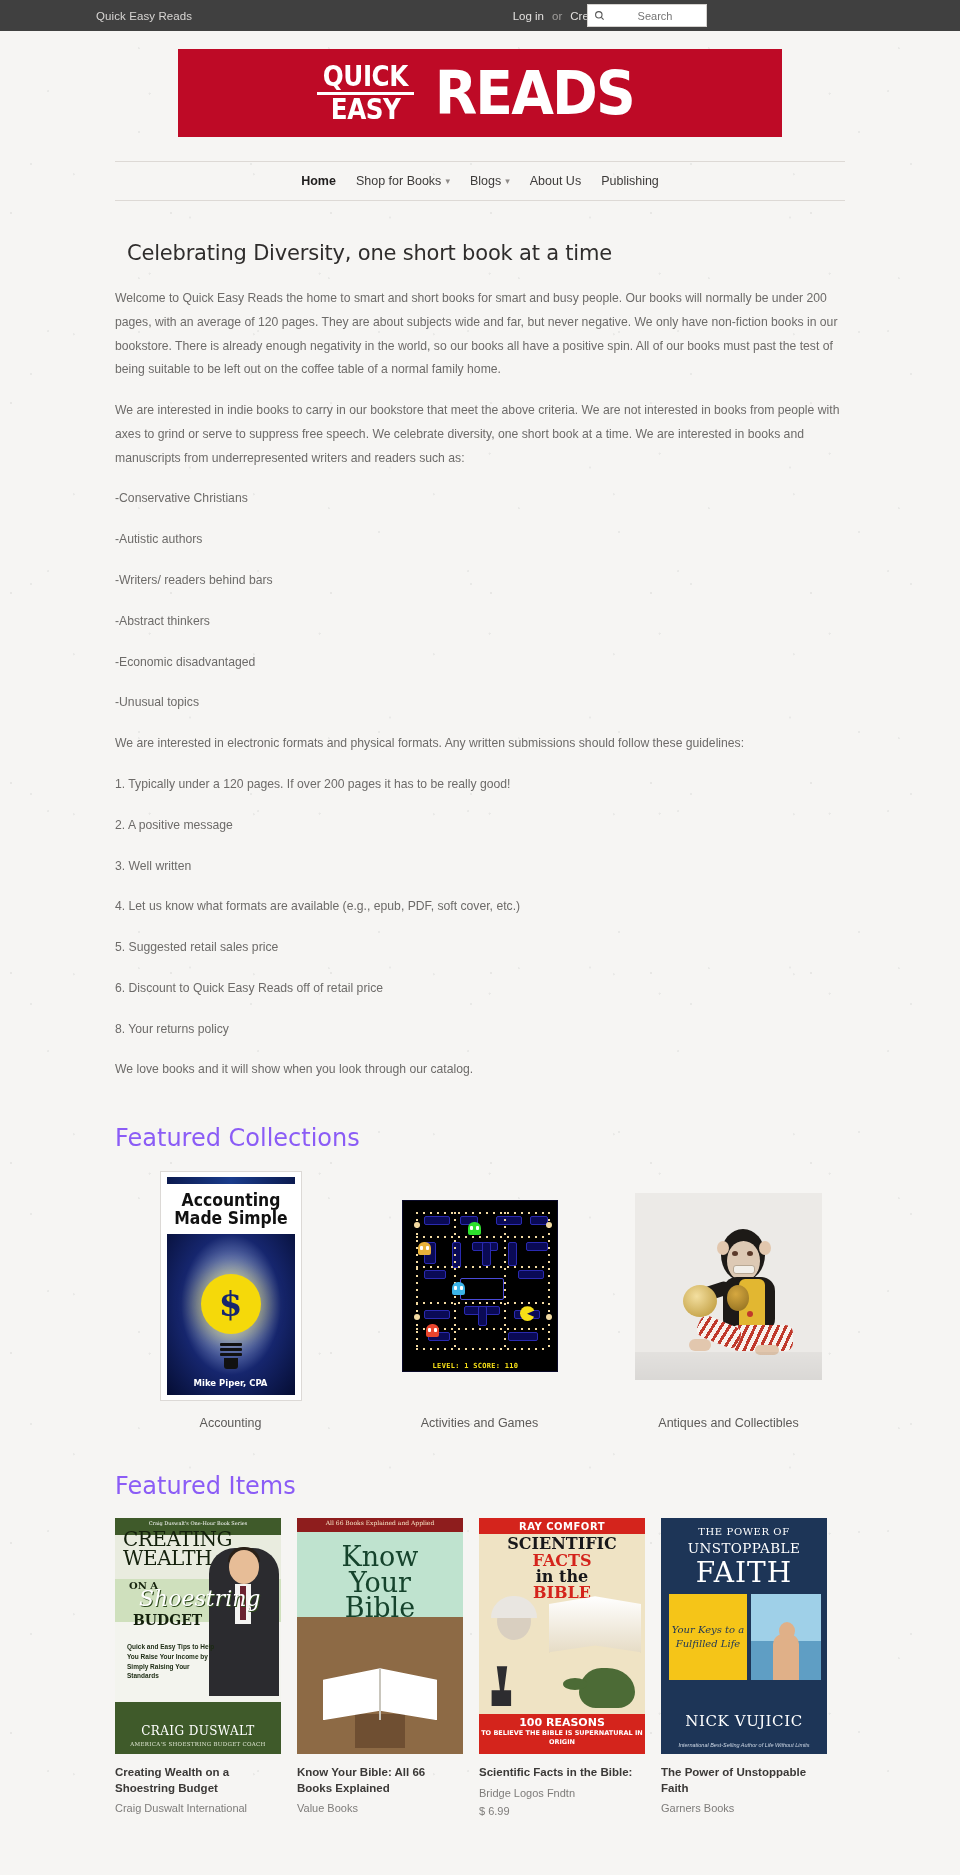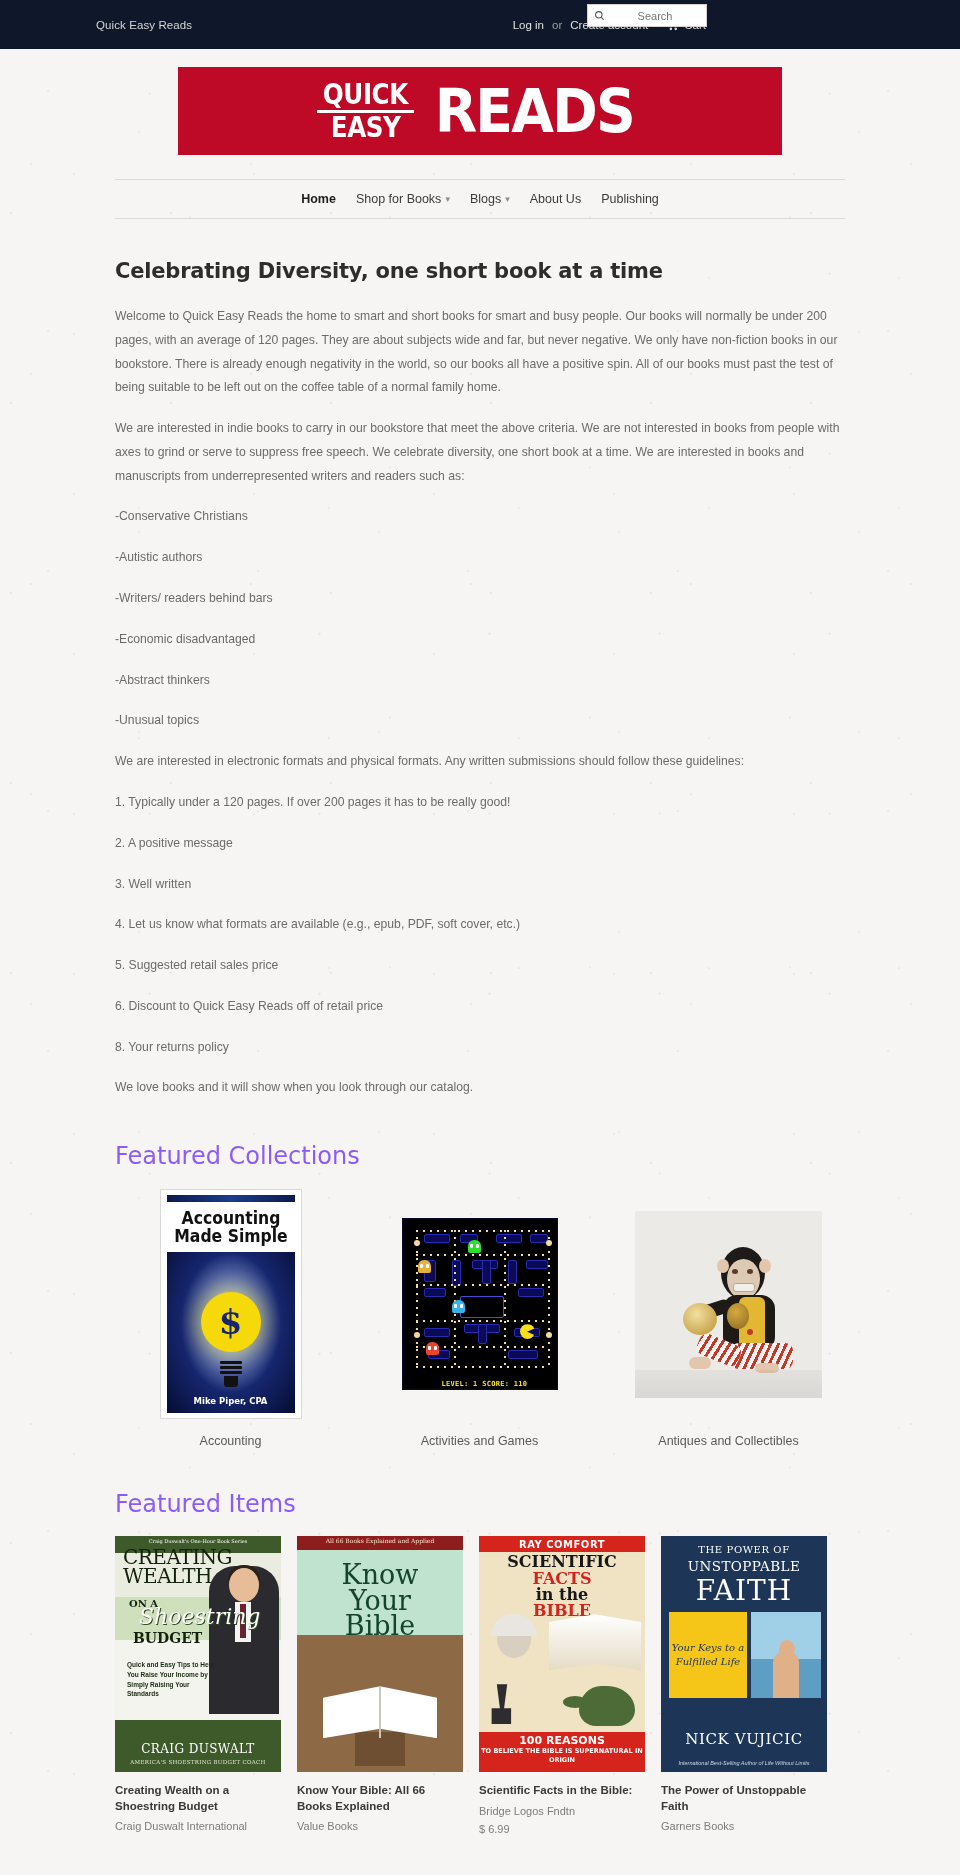--- a/index.html
+++ b/index.html
@@ -22,21 +22,21 @@
       radial-gradient(circle at 73% 21%, rgba(0,0,0,.05) 0 1px, transparent 1.2px),
       radial-gradient(circle at 88% 52%, rgba(0,0,0,.05) 0 1px, transparent 1.2px),
       radial-gradient(circle at 14% 78%, rgba(0,0,0,.05) 0 1px, transparent 1.2px),
       radial-gradient(circle at 95% 87%, rgba(0,0,0,.05) 0 1px, transparent 1.2px);
     background-size: 160px 190px, 210px 240px, 180px 160px, 240px 200px, 190px 230px, 170px 180px, 220px 210px, 200px 250px;
   }
   .page { position:relative; z-index:1; }
 
   
   .topbar{
-    background:#0f172a; height:49px; display:flex; align-items:center;
+    background:#404040; height:31px; display:flex; align-items:center;
     padding:0 32px; font-size:11.5px; color:#d8d6d4;
   }
   .topbar-left{ margin-left:64px; letter-spacing:.1px; }
   .topbar-right{ margin-left:auto; display:flex; align-items:center; gap:8px; margin-right:222px;}
   .topbar a{ color:#e2e0de; text-decoration:none; }
   .topbar .sep{ color:#a09e9c; }
   .cart{ display:flex; align-items:center; gap:5px; margin-left:10px; }
   .cart svg{ width:13px; height:13px; }
   .search-box{
     position:absolute; right:253px; top:4px;
@@ -73,21 +73,21 @@
     margin-top:24px; height:40px; display:flex; align-items:center; justify-content:center;
   }
   nav ul{ list-style:none; margin:0; padding:0; display:flex; align-items:center; gap:20px; }
   nav li{ font-size:12.5px; color:#3d3b3a; display:flex; align-items:center; gap:4px; cursor:pointer;}
   nav li.active{ font-weight:bold; color:#1f1d1d; }
   .chev{ font-size:9px; color:#8d8a87; }
 
   
   .content{ padding-top:40px; }
   h1.page-title{
-    font-size:21px; font-weight:bold; color:#2f2d2c; margin:0 0 22px;
+    font-size:21px; font-weight:normal; color:#2f2d2c; margin:0 12px 22px;
     font-family:"DejaVu Sans", sans-serif; letter-spacing:-.2px;
   }
   .content p{ font-size:12.2px; line-height:1.95; margin:0 0 17px; color:#6d6b69; }
   .content p.tight{ margin-bottom:17px; }
 
   h2.section-title{
     font-size:24px; color:#8b5cf6; font-weight:normal; margin:42px 0 18px;
     font-family:"DejaVu Sans", sans-serif;
   }
 
@@ -121,22 +121,22 @@
   .bk-pac{ width:156px;height:172px;background:#000;position:relative;overflow:hidden;border:1px solid #0a0a28;}
   .pacgrid{position:absolute;inset:5px 5px 16px;}
   .wall{position:absolute;background:#0a0a55;border:1px solid #2a2ab0;border-radius:2px;}
   .dotrow{position:absolute;height:2px;background:repeating-linear-gradient(90deg,#f2d9a0 0 2px,transparent 2px 7px);}
   .dotcol{position:absolute;width:2px;background:repeating-linear-gradient(180deg,#f2d9a0 0 2px,transparent 2px 7px);}
   .pel{position:absolute;width:6px;height:6px;border-radius:50%;background:#f2d9a0;}
   .ghost{position:absolute;width:13px;height:13px;border-radius:6px 6px 2px 2px;}
   .ghost:after{content:"";position:absolute;top:4px;left:2px;width:3px;height:4px;background:#fff;box-shadow:6px 0 0 #fff;border-radius:1px;}
   .pacman{position:absolute;width:15px;height:15px;border-radius:50%;background:#f7e017;
     clip-path:polygon(100% 28%,50% 50%,100% 72%,100% 100%,0 100%,0 0,100% 0);}
-  .pacscore{position:absolute;bottom:1px;left:0;right:8px;text-align:left;color:#f7e017;
-    font-family:"DejaVu Sans Mono",monospace;font-size:7px;font-weight:bold;letter-spacing:.3px;margin-left:39px;}
+  .pacscore{position:absolute;bottom:1px;left:0;right:8px;text-align:center;color:#f7e017;
+    font-family:"DejaVu Sans Mono",monospace;font-size:7px;font-weight:bold;letter-spacing:.3px;}
 
   
   .bk-monkey{width:187px;height:187px;background:#eceae7;position:relative;overflow:hidden;}
   .mk{position:absolute;}
 
   
   .items{ display:flex; gap:16px; }
   .item{ width:166px; }
   .item-img{ width:100%; height:236px; overflow:hidden; position:relative; }
   .item-title{ font-size:11.5px; font-weight:bold; color:#3b3937; line-height:1.35; margin-top:11px; }
@@ -272,22 +272,22 @@
     </nav>
 
     <div class="content">
       <h1 class="page-title">Celebrating Diversity, one short book at a time</h1>
 
       <p>Welcome to Quick Easy Reads the home to smart and short books for smart and busy people. Our books will normally be under 200 pages, with an average of 120 pages.  They are about subjects wide and far, but never negative.  We only have non-fiction books in our bookstore.  There is already enough negativity in the world, so our books all have a positive spin. All of our books must past the test of being suitable to be left out on the coffee table of a normal family home.</p>
       <p>We are interested in indie books to carry in our bookstore that meet the above criteria.  We are not interested in books from people  with axes to grind or serve to suppress free speech.  We celebrate diversity, one short book at a time.  We are interested in books and manuscripts from underrepresented writers and readers such as:</p>
       <p class="tight">-Conservative Christians</p>
       <p class="tight">-Autistic authors</p>
       <p class="tight">-Writers/ readers behind bars</p>
+      <p class="tight">-Abstract thinkers</p>
       <p class="tight">-Economic disadvantaged</p>
-      <p class="tight">-Abstract thinkers</p>
       <p class="tight">-Unusual topics</p>
       <p>We are interested in electronic formats and physical formats.  Any written submissions should follow these guidelines:</p>
       <p class="tight">1. Typically under a 120 pages.  If over 200 pages it has to be really good!</p>
       <p class="tight">2.  A positive message</p>
       <p class="tight">3.  Well written</p>
       <p class="tight">4.  Let us know what formats are available (e.g., epub, PDF, soft cover, etc.)</p>
       <p class="tight">5.  Suggested retail sales price</p>
       <p class="tight">6.  Discount to Quick Easy Reads off of retail price</p>
       <p class="tight">8. Your returns policy</p>
       <p>We love books and it will show when you look through our catalog.</p>

